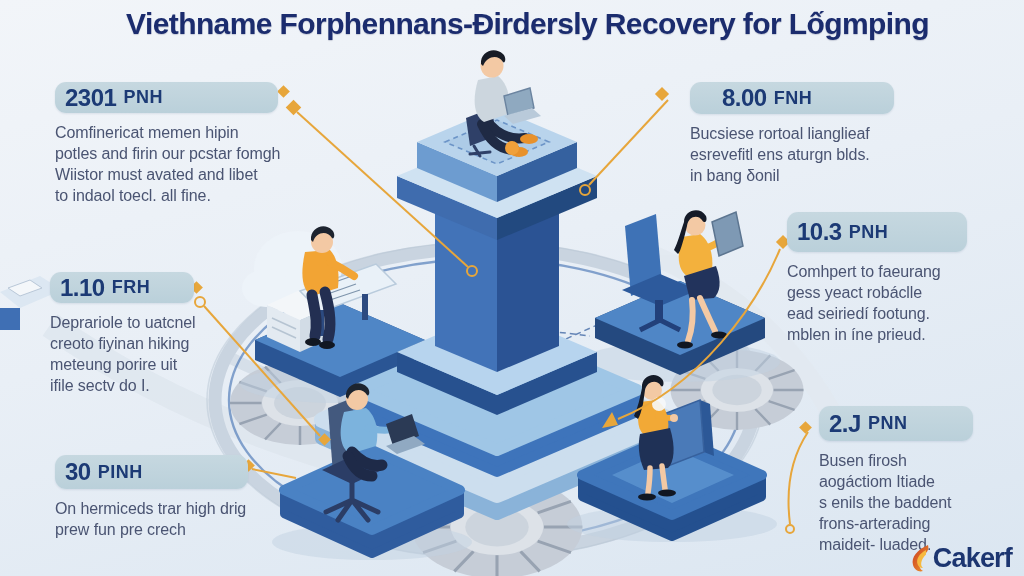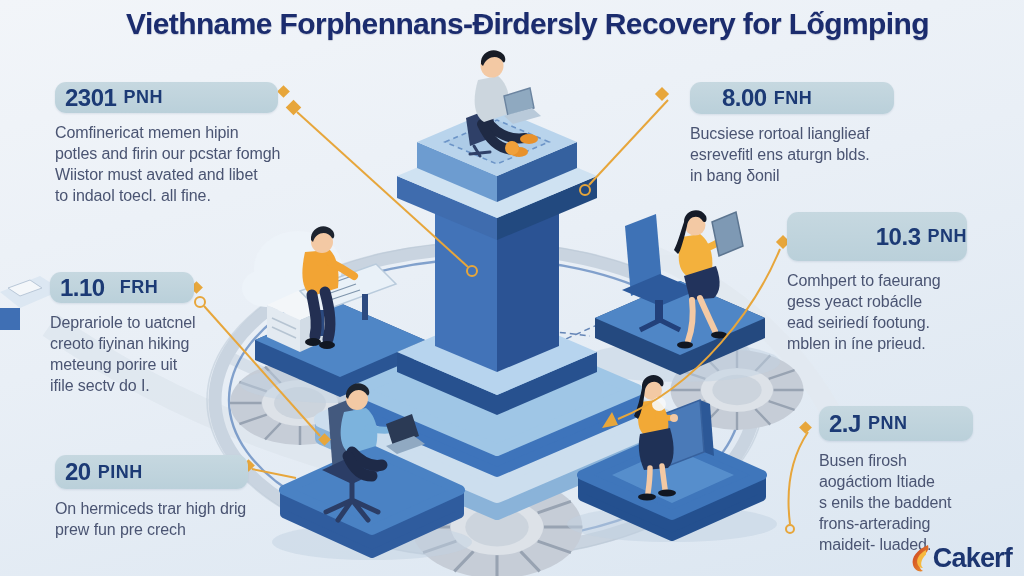--- a/index.html
+++ b/index.html
@@ -255,44 +255,44 @@
     <div class="stat-bar" style="width:172px;height:32px;padding-left:32px;">
       <span class="num">8.00</span>
       <span class="unit">FNH</span>
     </div>
     <p class="desc">Bucsiese rortoal lianglieaf
 esrevefitl ens aturgn blds.
 in bang δonil</p>
   </div>
 
   <div class="callout" style="left:50px;top:272px;width:220px;">
-    <div class="stat-bar" style="width:134px;height:31px;gap:8px;">
+    <div class="stat-bar" style="width:134px;height:31px;">
       <span class="num">1.10</span>
       <span class="unit">FRH</span>
     </div>
     <p class="desc">Deprariole to uatcnel
 creoto fiyinan hiking
 meteung porire uit
 ifile sectv do I.</p>
   </div>
 
   <div class="callout" style="left:787px;top:212px;width:228px;">
-    <div class="stat-bar" style="width:170px;height:49px;justify-content:flex-end;">
+    <div class="stat-bar" style="width:170px;height:40px;">
       <span class="num">10.3</span>
       <span class="unit">PNH</span>
     </div>
     <p class="desc">Comhpert to faeurang
 gess yeact robáclle
 ead seiriedí footung.
 mblen in íne prieud.</p>
   </div>
 
   <div class="callout" style="left:55px;top:455px;width:280px;">
     <div class="stat-bar" style="width:183px;height:34px;">
-      <span class="num">20</span>
+      <span class="num">30</span>
       <span class="unit">PINH</span>
     </div>
     <p class="desc">On hermiceds trar high drig
 prew fun pre crech</p>
   </div>
 
   <div class="callout" style="left:819px;top:406px;width:190px;">
     <div class="stat-bar" style="width:144px;height:35px;">
       <span class="num">2.J</span>
       <span class="unit">PNN</span>

